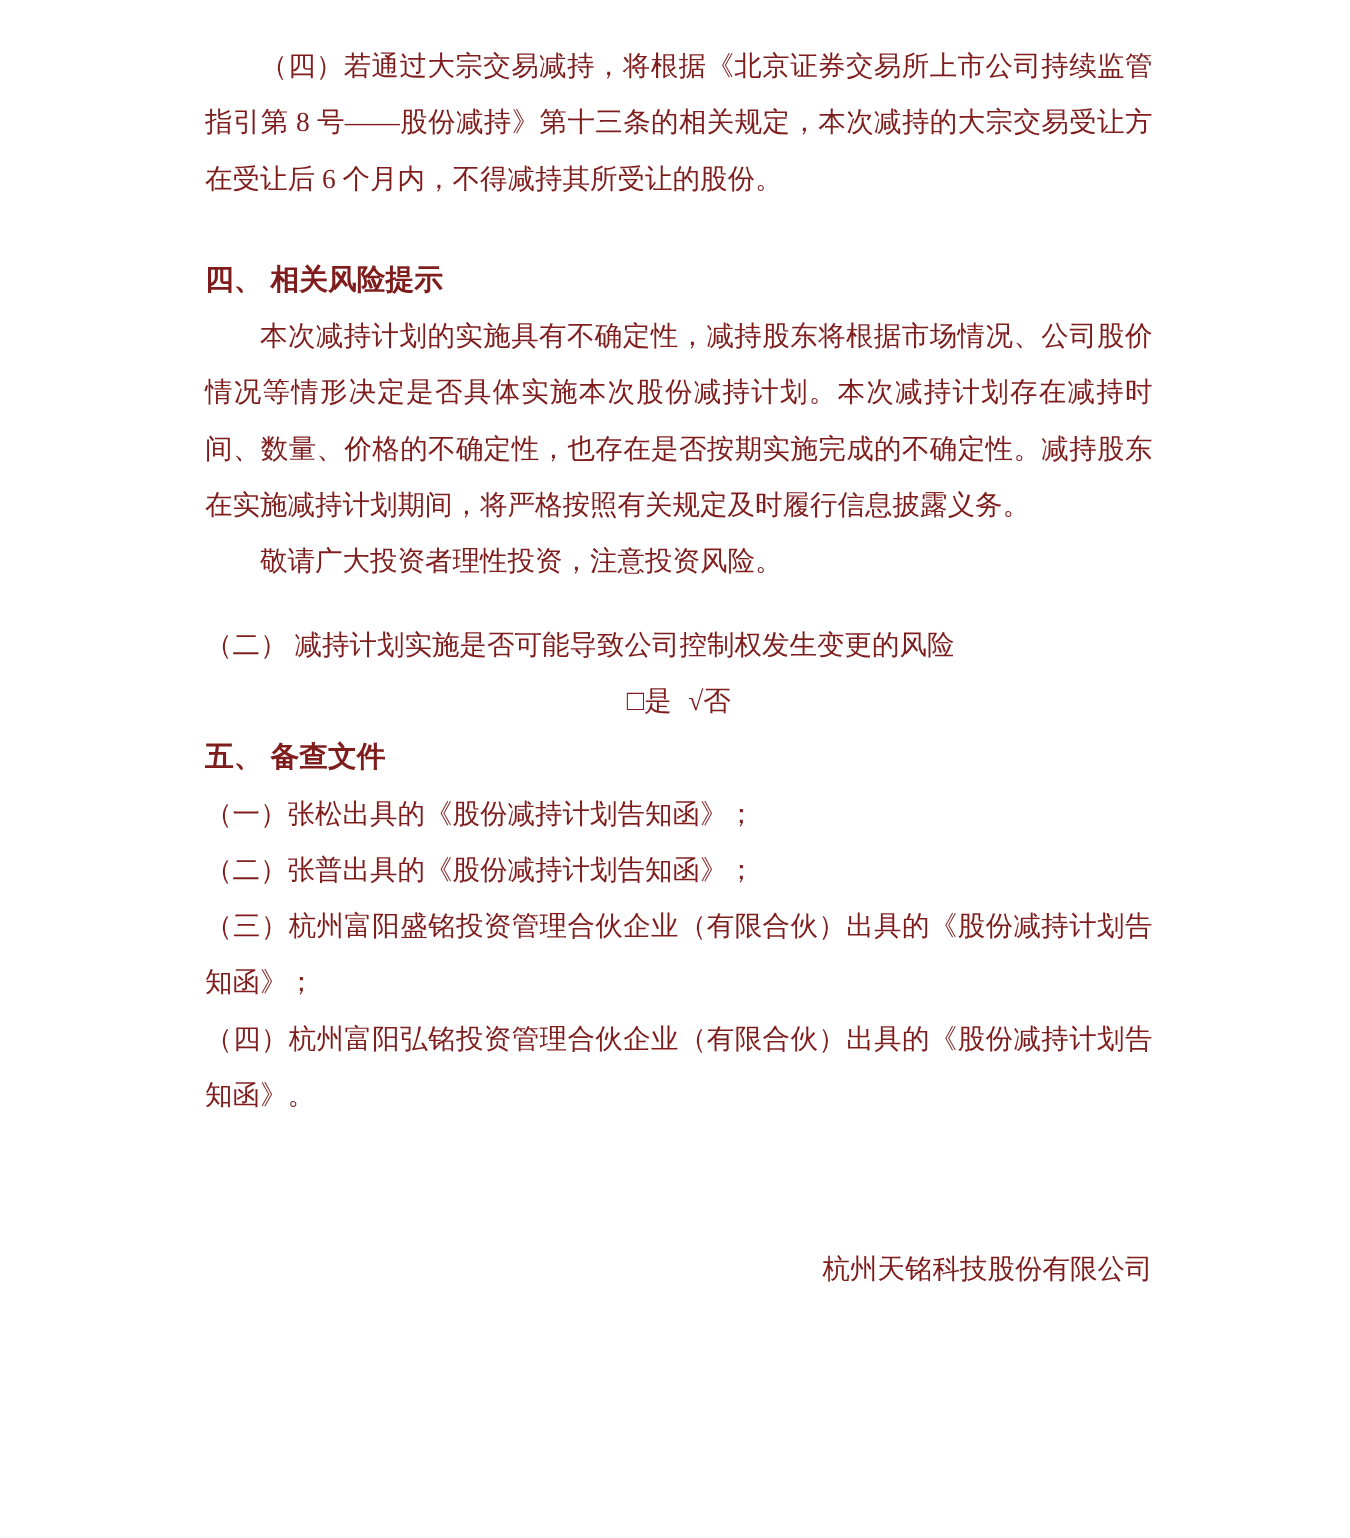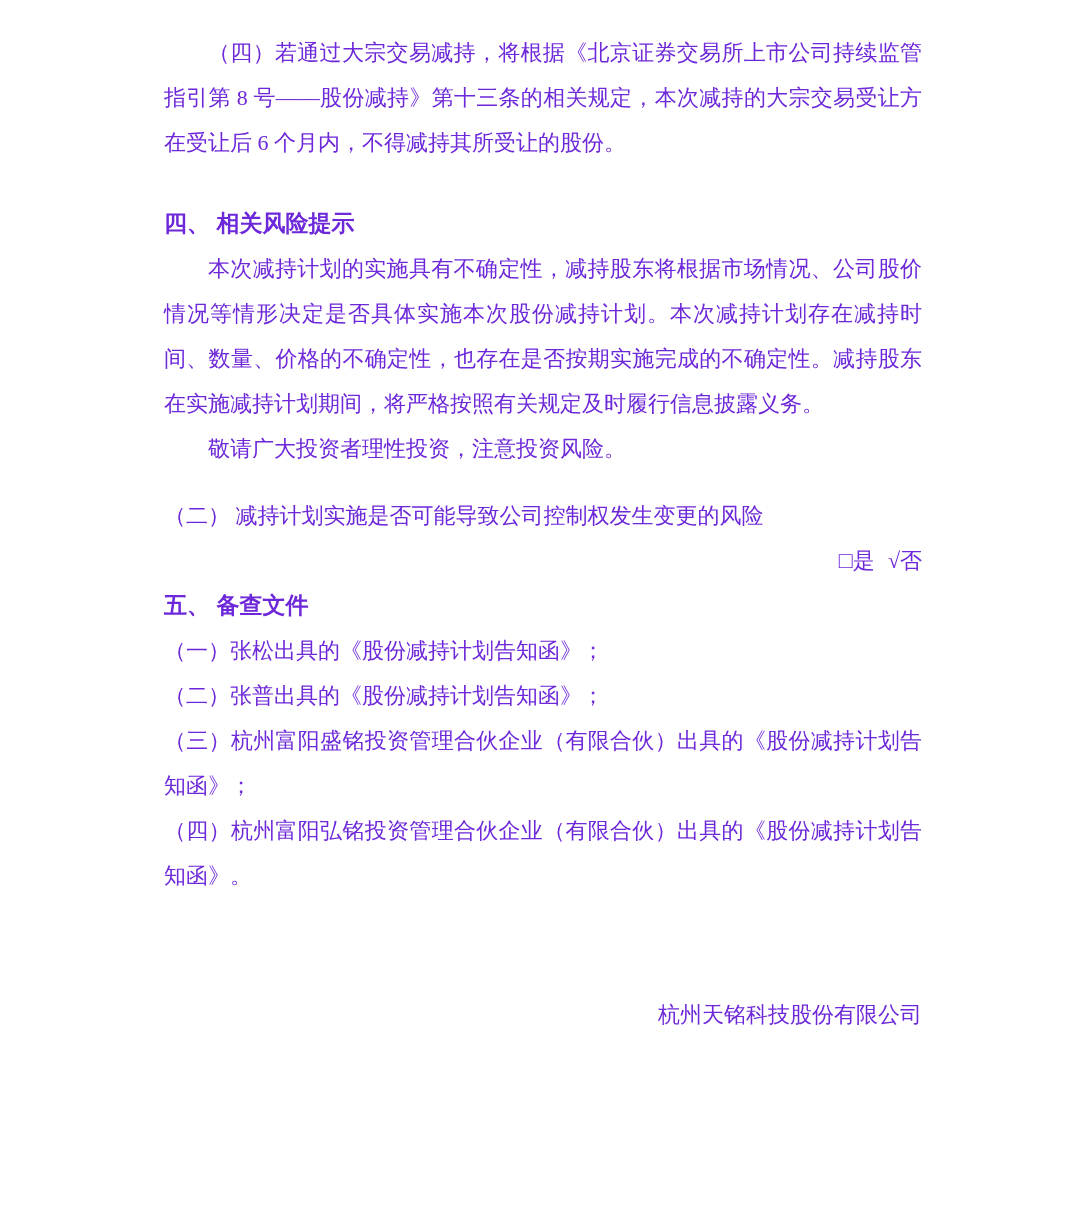--- a/index.html
+++ b/index.html
@@ -3,21 +3,21 @@
 <meta charset="utf-8">
 <style>
   html, body { margin: 0; padding: 0; background: #ffffff; }
   .page {
     position: relative;
     width: 1080px;
     height: 1230px;
     background: #ffffff;
     box-sizing: border-box;
     overflow: hidden;
-    color: #6d28d9;
+    color: #7f1d1d;
     font-family: "Liberation Serif", "DejaVu Serif", serif;
   }
   .content {
     box-sizing: border-box;
     padding: 30px 158px 0 164px;
     font-size: 22px;
     line-height: 45px;
     text-align: justify;
   }
   .para { margin: 0; }
@@ -25,21 +25,21 @@
   .heading {
     margin: 0;
     font-size: 23px;
     font-weight: bold;
     font-family: "Liberation Sans", "DejaVu Sans", sans-serif;
     line-height: 45px;
     text-align: left;
   }
   .mt-heading { margin-top: 36px; }
   .mt-sub { margin-top: 22px; }
-  .checkbox-line { margin: 0; text-align: right; }
+  .checkbox-line { margin: 0; text-align: center; }
   .checkbox-line .no-part { margin-left: 0.6em; }
   .checkbox-line .box-glyph { font-size: 23px; }
   .signature {
     margin-top: 94px;
     text-align: right;
   }
   .signature p { margin: 0; }
   .sig-date { letter-spacing: 1px; }
 </style>
 </head>

